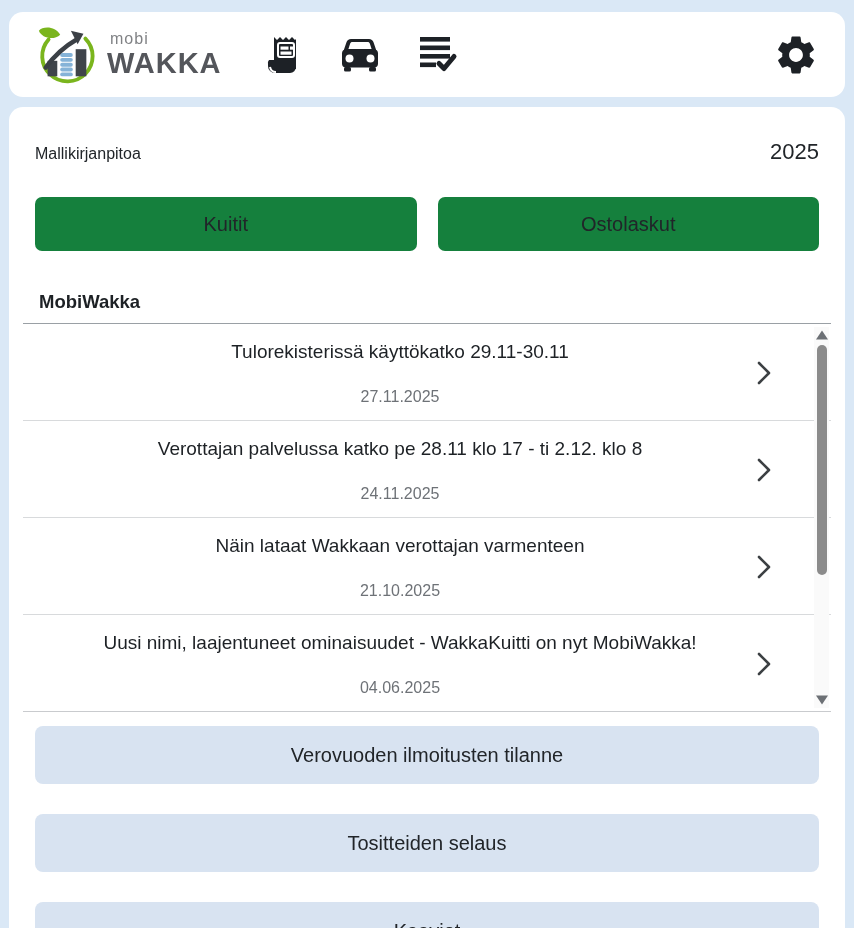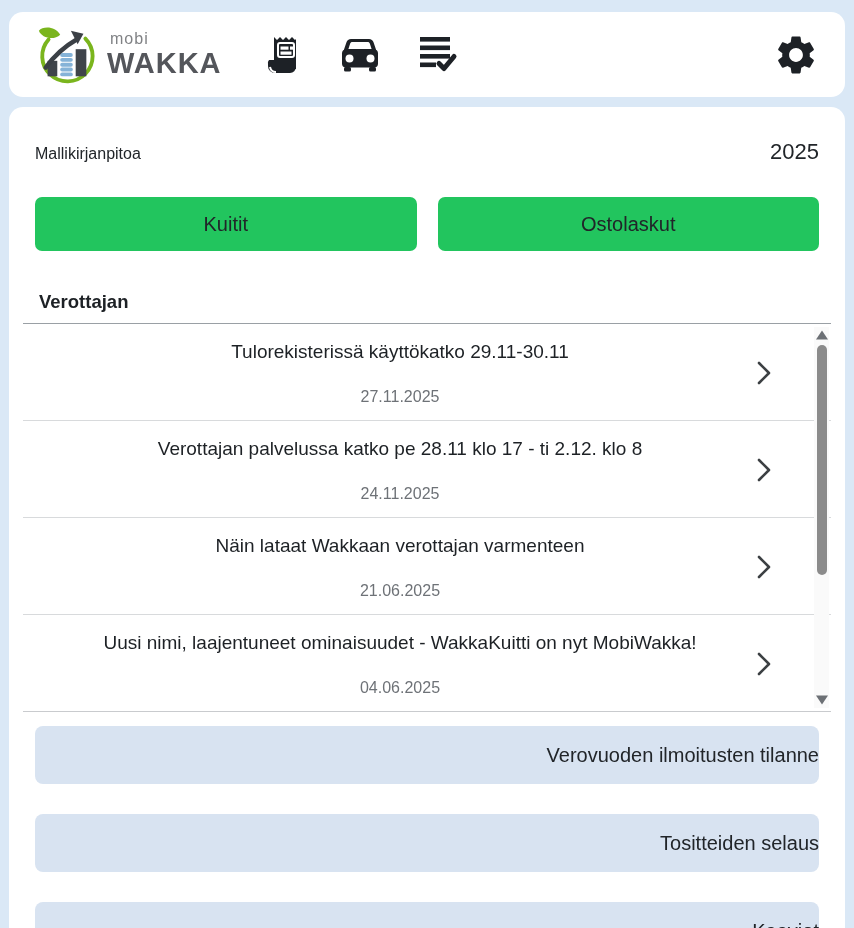--- a/index.html
+++ b/index.html
@@ -33,21 +33,21 @@
   
   .main-card { flex:1 1 auto; padding:20px 26px 0; }
 
   .title-row { display:flex; justify-content:space-between; align-items:baseline; margin-top:12px; }
   .page-title { font-size:16px; font-weight:400; color:#212529; }
   .year-label { font-size:22px; font-weight:400; color:#212529; }
 
   .top-buttons { display:flex; gap:21px; margin-top:32px; }
   .pill-btn {
     flex:1; height:54px; border:none; border-radius:7px;
-    background:#22c55e; color:#212529; font-size:20px;
+    background:#15803d; color:#212529; font-size:20px;
     font-family:inherit; cursor:pointer;
   }
 
   .news-section { margin:40px -12px 0; }
   .section-label {
     font-size:18.5px; font-weight:700; color:#1d2125;
     padding:0 0 10px 16px; border-bottom:1px solid #9aa0a5;
   }
   .news-list { position:relative; border-bottom:1px solid #c9cbce;text-align:center; }
   .news-item {
@@ -74,21 +74,21 @@
   .scroll-down::after { border-top:9px solid #6c7075; }
   .scroll-track { flex:1; width:100%; position:relative; cursor:pointer; }
   .scroll-thumb {
     position:absolute; top:2px; left:50%; transform:translateX(-50%);
     width:10px; height:230px; border-radius:5px; background:#8b8b8b; cursor:grab;
   }
 
   .action-btn {
     display:block; width:100%; height:58px; margin-top:30px;
     border:none; border-radius:8px; background:#d8e3f1;
-    color:#212529; font-size:20px; font-family:inherit; cursor:pointer;text-align:right;
+    color:#212529; font-size:20px; font-family:inherit; cursor:pointer;
   }
   .action-btn.first { margin-top:14px; }
 
   .icon-dark { color:#1d2126; }
 </style>
 </head>
 <body>
 
 <div class="page">
 
@@ -180,21 +180,21 @@
       <span class="page-title">Mallikirjanpitoa</span>
       <span class="year-label">2025</span>
     </div>
 
     <div class="top-buttons">
       <button class="pill-btn">Kuitit</button>
       <button class="pill-btn">Ostolaskut</button>
     </div>
 
     <section class="news-section">
-      <div class="section-label">Verottajan</div>
+      <div class="section-label">MobiWakka</div>
 
       <div class="news-list">
 
         <div class="news-item">
           <div class="news-text">
             <div class="news-title">Tulorekisterissä käyttökatko 29.11-30.11</div>
             <div class="news-date">27.11.2025</div>
           </div>
           <svg class="chevron" width="22" height="30" viewBox="0 0 22 30">
             <path d="M6 5 L16 15 L6 25" fill="none" stroke="#3c4043" stroke-width="2.6" stroke-linecap="round" stroke-linejoin="round"></path>
@@ -207,21 +207,21 @@
             <div class="news-date">24.11.2025</div>
           </div>
           <svg class="chevron" width="22" height="30" viewBox="0 0 22 30">
             <path d="M6 5 L16 15 L6 25" fill="none" stroke="#3c4043" stroke-width="2.6" stroke-linecap="round" stroke-linejoin="round"></path>
           </svg>
         </div>
 
         <div class="news-item">
           <div class="news-text">
             <div class="news-title">Näin lataat Wakkaan verottajan varmenteen</div>
-            <div class="news-date">21.06.2025</div>
+            <div class="news-date">21.10.2025</div>
           </div>
           <svg class="chevron" width="22" height="30" viewBox="0 0 22 30">
             <path d="M6 5 L16 15 L6 25" fill="none" stroke="#3c4043" stroke-width="2.6" stroke-linecap="round" stroke-linejoin="round"></path>
           </svg>
         </div>
 
         <div class="news-item">
           <div class="news-text">
             <div class="news-title">Uusi nimi, laajentuneet ominaisuudet - WakkaKuitti on nyt MobiWakka!</div>
             <div class="news-date">04.06.2025</div>

